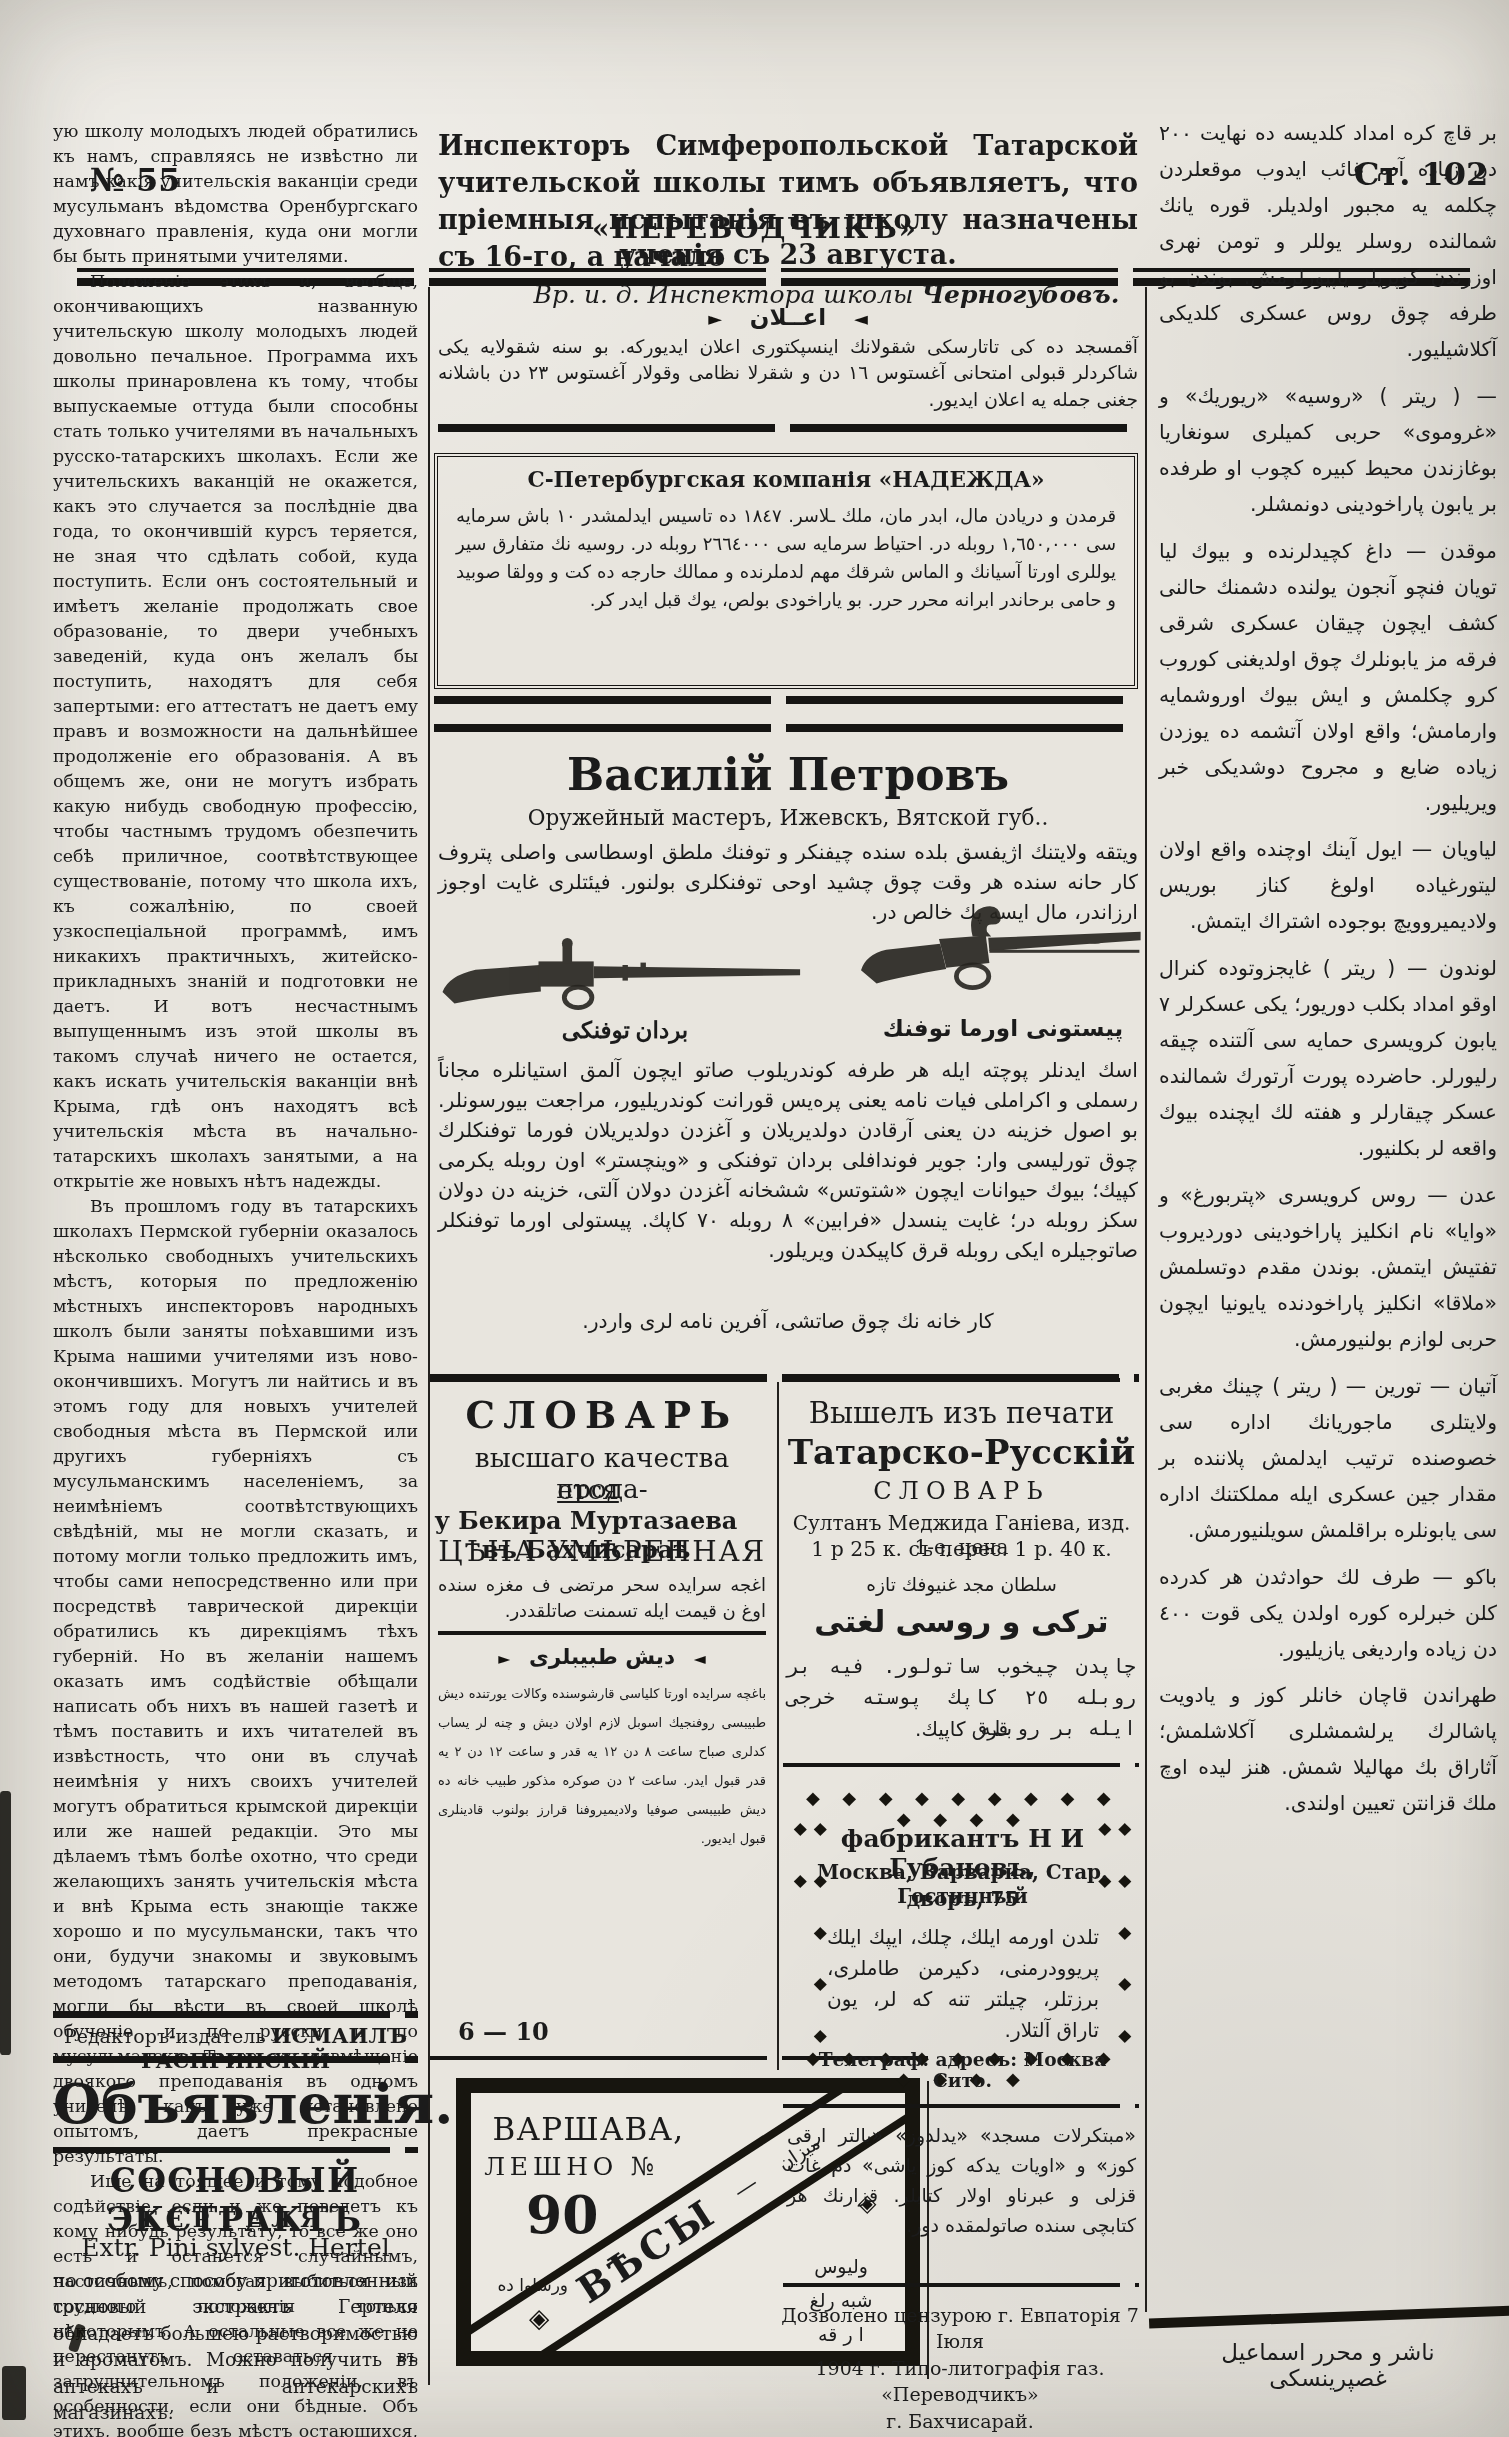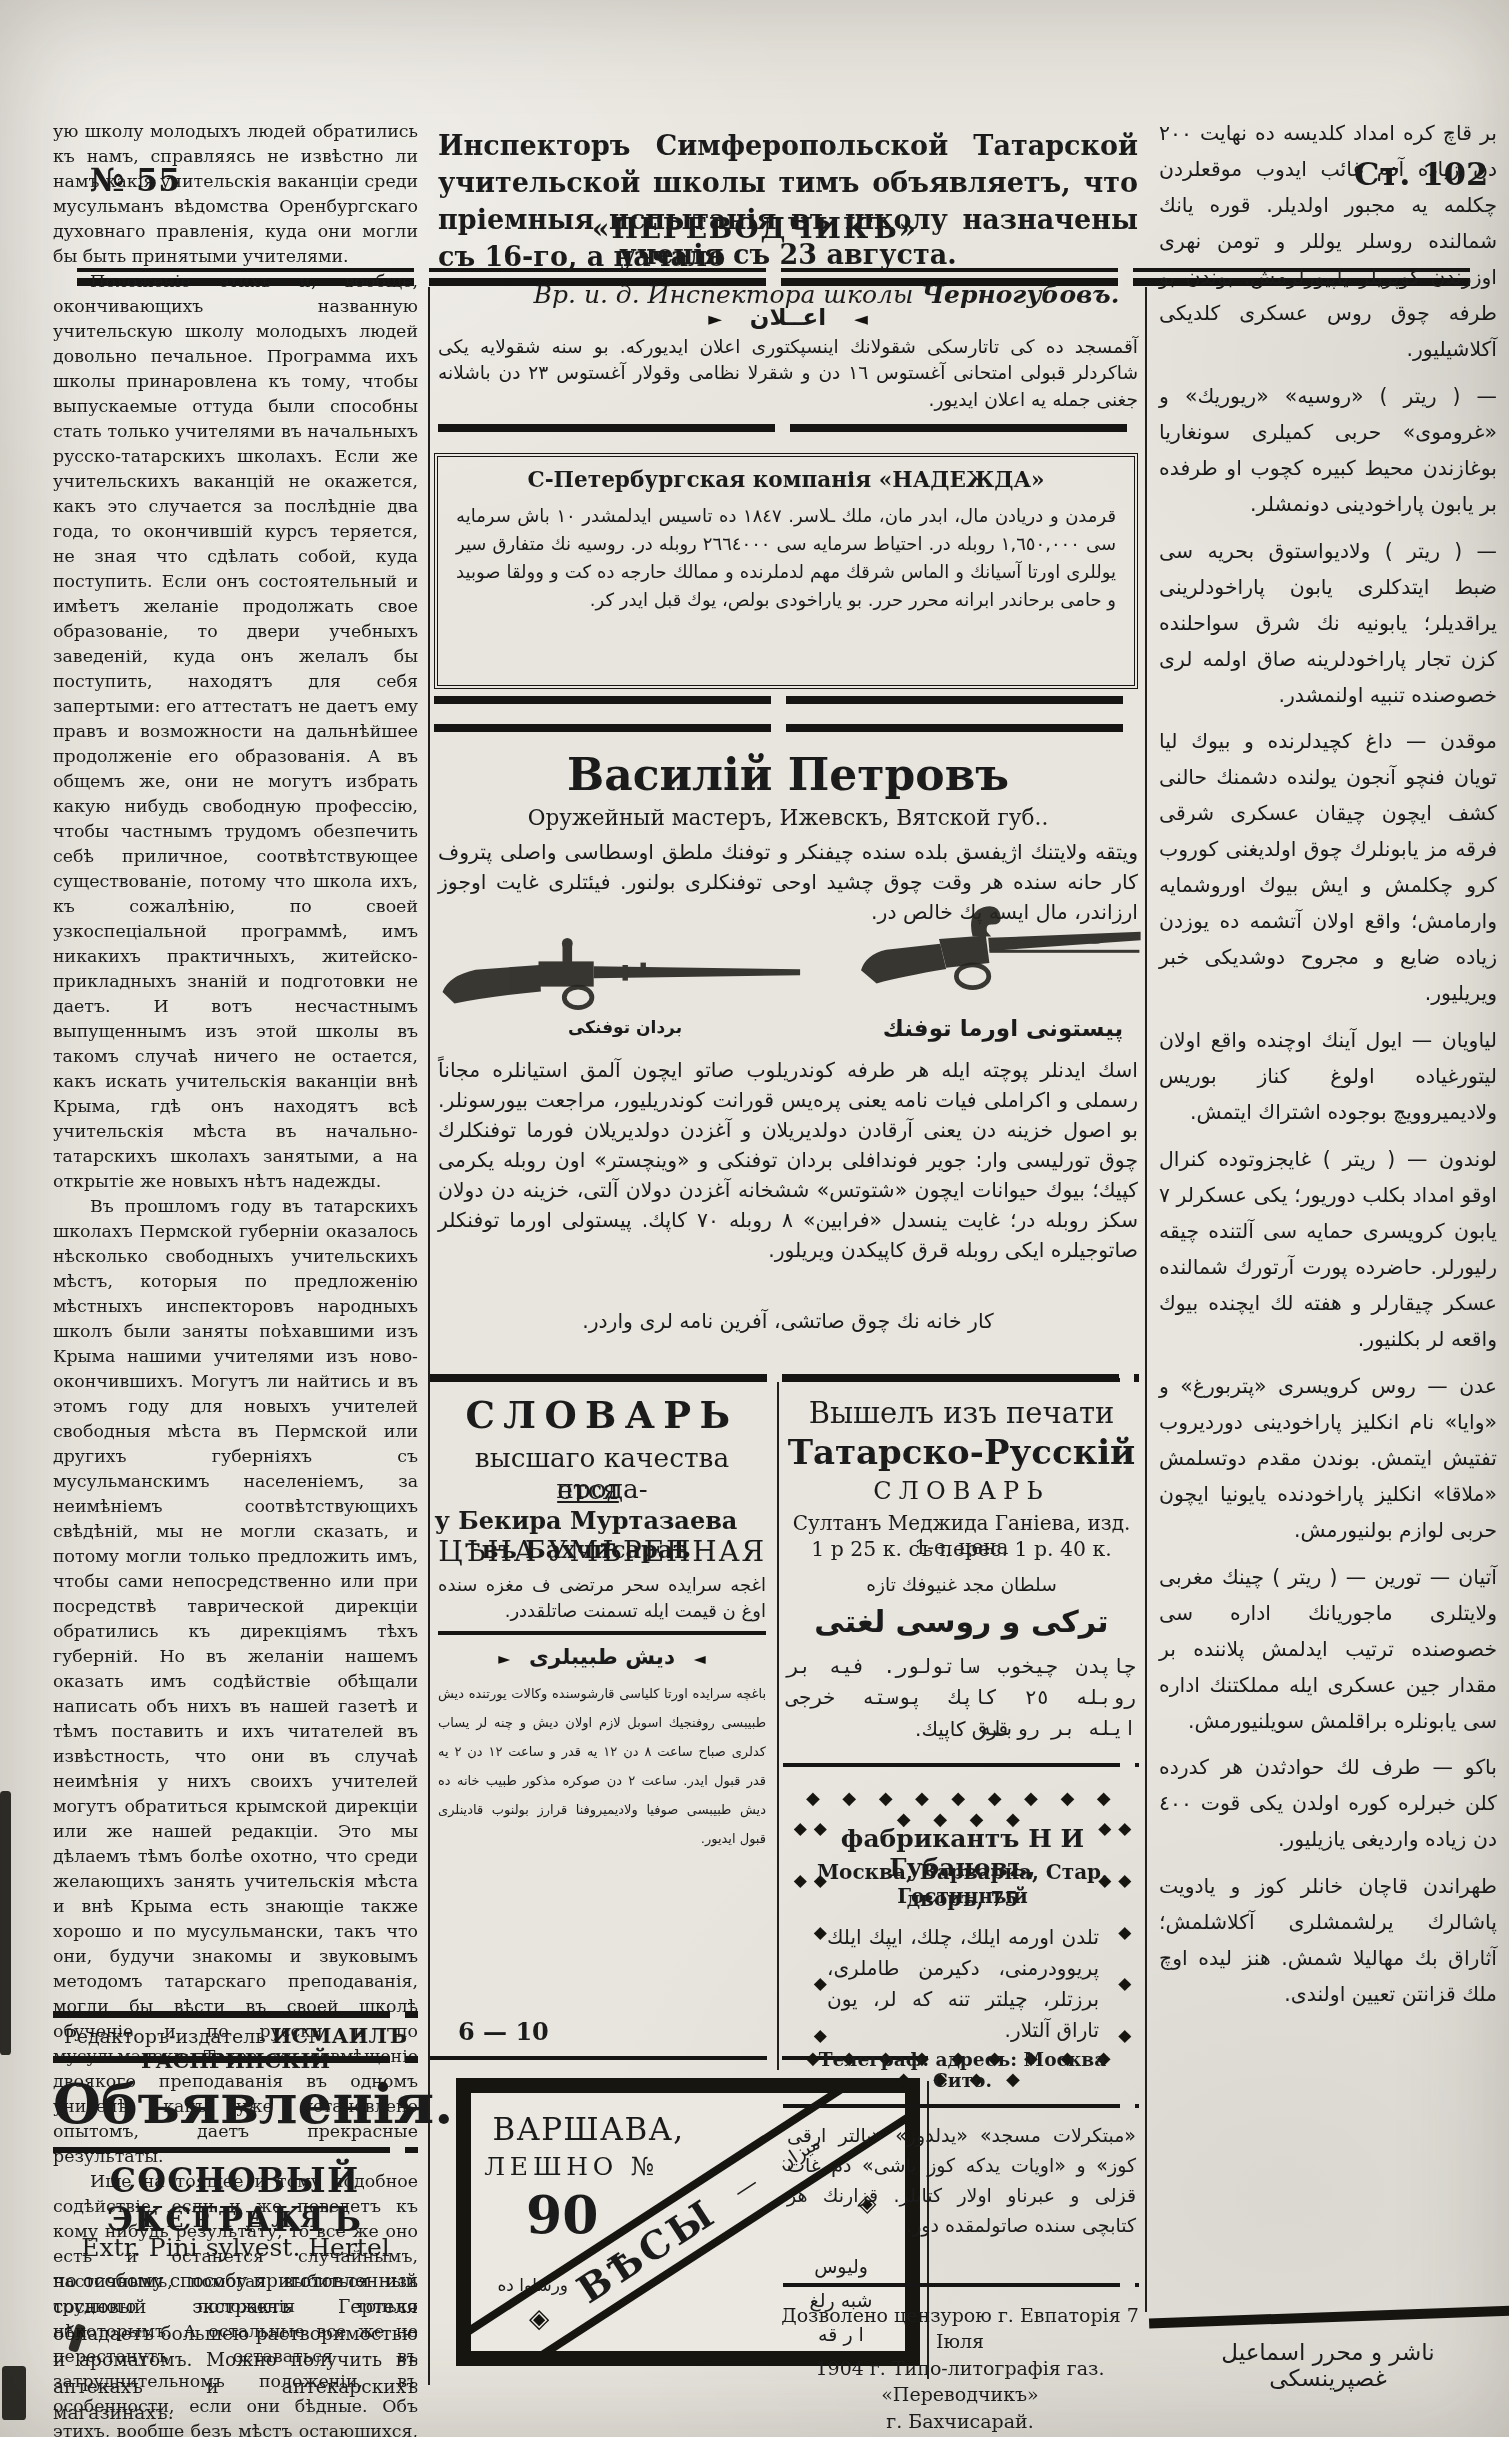--- a/index.html
+++ b/index.html
@@ -118,21 +118,21 @@
         <path d="M0 122 Q8 96 42 88 L132 78 L142 120 Q70 132 26 144 Z"></path>
         <path d="M130 70 L208 64 L214 110 L142 118 Z"></path>
         <path d="M186 66 Q176 26 204 17 Q230 10 233 33 Q234 46 219 46 Q207 45 210 58 L217 66 Z"></path>
         <polygon points="212,68 466,58 466,72 214,90"></polygon>
         <rect x="214" y="88" width="250" height="5"></rect>
         <ellipse cx="390" cy="72" rx="16" ry="6"></ellipse>
       </g>
       <ellipse cx="186" cy="132" rx="27" ry="19" fill="none" stroke="#26241f" stroke-width="8" opacity="0.9"></ellipse>
     </svg>
   </div>
-  <div class="abs ar bold center" style="left:481px; top:1017px; width:288px; font-size:17px;">بردان توفنكى</div>
+  <div class="abs ar bold center" style="left:481px; top:1017px; width:288px; font-size:23px;font-family:Liberation Serif, serif;">بردان توفنكى</div>
   <div class="abs ar bold center" style="left:865px; top:1015px; width:276px; font-size:23px;">پيستونى اورما توفنك</div>
 
   <div class="abs ar just" style="left:438px; top:1055px; width:700px; font-size:20.4px; line-height:30px;">اسك ايدنلر پوچته ايله هر طرفه كوندريلوب صاتو ايچون آلمق استيانلره مجاناً رسملى و اكراملى فيات نامه يعنى پرەيس قورانت كوندريليور، مراجعت بيورسونلر. بو اصول خزينه دن يعنى آرقادن دولديريلان و آغزدن دولديريلان فورما توفنكلرك چوق تورليسى وار: جوير فوندافلى بردان توفنكى و «وينچستر» اون روبله يكرمى كپيك؛ بيوك حيوانات ايچون «شتوتس» ششخانه آغزدن دولان آلتى، خزينه دن دولان سكز روبله در؛ غايت ينسدل «فرابين» ٨ روبله ٧٠ كاپك. پيستولى اورما توفنكلر صاتوجيلره ايكى روبله قرق كاپيكدن ويريلور.</div>
   <div class="abs ar center" style="left:438px; top:1309px; width:700px; font-size:20.4px;">كار خانه نك چوق صاتشى، آفرين نامه لرى واردر.</div>
 
   <div class="abs rule-seg hrule-thick" style="left:430px; top:1374px; width:709px;"></div>
 
   <div class="abs ru bold center" style="left:438px; top:1393px; width:328px; font-size:37px; letter-spacing:8.4px;">СЛОВАРЬ</div>
   <div class="abs ru center" style="left:438px; top:1442px; width:328px; font-size:26.4px;">высшаго качества прода-</div>
   <div class="abs ru center" style="left:424px; top:1474px; width:328px; font-size:26.4px;text-decoration:underline;">ется</div>
@@ -207,21 +207,20 @@
 
   <div class="abs ru center" style="left:781px; top:2302px; width:358px; font-size:19px; line-height:26.4px;">
       <div>Дозволено цензурою г. Евпаторія 7 Іюля</div>
       <div>1904 г. Типо-литографія газ. «Переводчикъ»</div>
       <div>г. Бахчисарай.</div>
     </div>
 
   <div class="abs ar" style="left:1159px; top:115px; width:338px; font-size:20.4px; line-height:36px;">
       <div class="ar-item">بر قاچ كره امداد كلديسه ده نهايت ٢٠٠ دن زياده آدم غائب ايدوب موقعلردن چكلمه يه مجبور اولديلر. قوره يانك شمالنده روسلر يوللر و تومن نهرى اوزرندن كوپريلر ياپيورلرمش. بوندن بو طرفه چوق روس عسكرى كلديكى آكلاشيليور.</div>
       <div class="ar-item">— ( ريتر ) «روسيه» «ريوريك» و «غروموى» حربى كميلرى سونغاريا بوغازندن محيط كبيره كچوب او طرفده بر يابون پاراخودينى دونمشلر.</div>
-      <div class="ar-item">— ( ريتر ) ولاديواستوق بحريه سى ضبط ايتدكلرى يابون پاراخودلرينى يراقديلر؛ يابونيه نك شرق سواحلنده كزن تجار پاراخودلرينه صاق اولمه لرى خصوصنده تنبيه اولنمشدر.</div>
       <div class="ar-item">موقدن — داغ كچيدلرنده و بيوك ليا تويان فنچو آنجون يولنده دشمنك حالنى كشف ايچون چيقان عسكرى شرقى فرقه مز يابونلرك چوق اولديغنى كوروب كرو چكلمش و ايش بيوك اوروشمايه وارمامش؛ واقع اولان آتشمه ده يوزدن زياده ضايع و مجروح دوشديكى خبر ويريليور.</div>
       <div class="ar-item">لياويان — ايول آينك اوچنده واقع اولان ليتورغياده اولوغ كناز بوريس ولاديميروويچ بوجوده اشتراك ايتمش.</div>
       <div class="ar-item">لوندون — ( ريتر ) غايجزوتوده كنرال اوقو امداد بكلب دوريور؛ يكى عسكرلر ٧ يابون كرويسرى حمايه سى آلتنده چيقه رليورلر. حاضرده پورت آرتورك شمالنده عسكر چيقارلر و هفته لك ايچنده بيوك واقعه لر بكلنيور.</div>
       <div class="ar-item">عدن — روس كرويسرى «پتربورغ» و «وايا» نام انكليز پاراخودينى دورديروب تفتيش ايتمش. بوندن مقدم دوتسلمش «ملاقا» انكليز پاراخودنده يايونيا ايچون حربى لوازم بولنيورمش.</div>
       <div class="ar-item">آتيان — تورين — ( ريتر ) چينك مغربى ولايتلرى ماجوريانك اداره سى خصوصنده ترتيب ايدلمش پلاننده بر مقدار جين عسكرى ايله مملكتنك اداره سى يابونلره براقلمش سويلنيورمش.</div>
       <div class="ar-item">باكو — طرف لك حوادثدن هر كدرده كلن خبرلره كوره اولدن يكى قوت ٤٠٠ دن زياده وارديغى يازيليور.</div>
       <div class="ar-item">طهراندن قاچان خانلر كوز و يادويت پاشالرك يرلشمشلرى آكلاشلمش؛ آثاراق بك مهاليلا شمش. هنز ليده اوچ ملك قزانتن تعيين اولندى.</div>
     </div>
 
   <div class="abs" style="left:1149px; top:2312px; width:367px; height:9.6px; background:#17150f; transform:rotate(-2deg);"></div>

